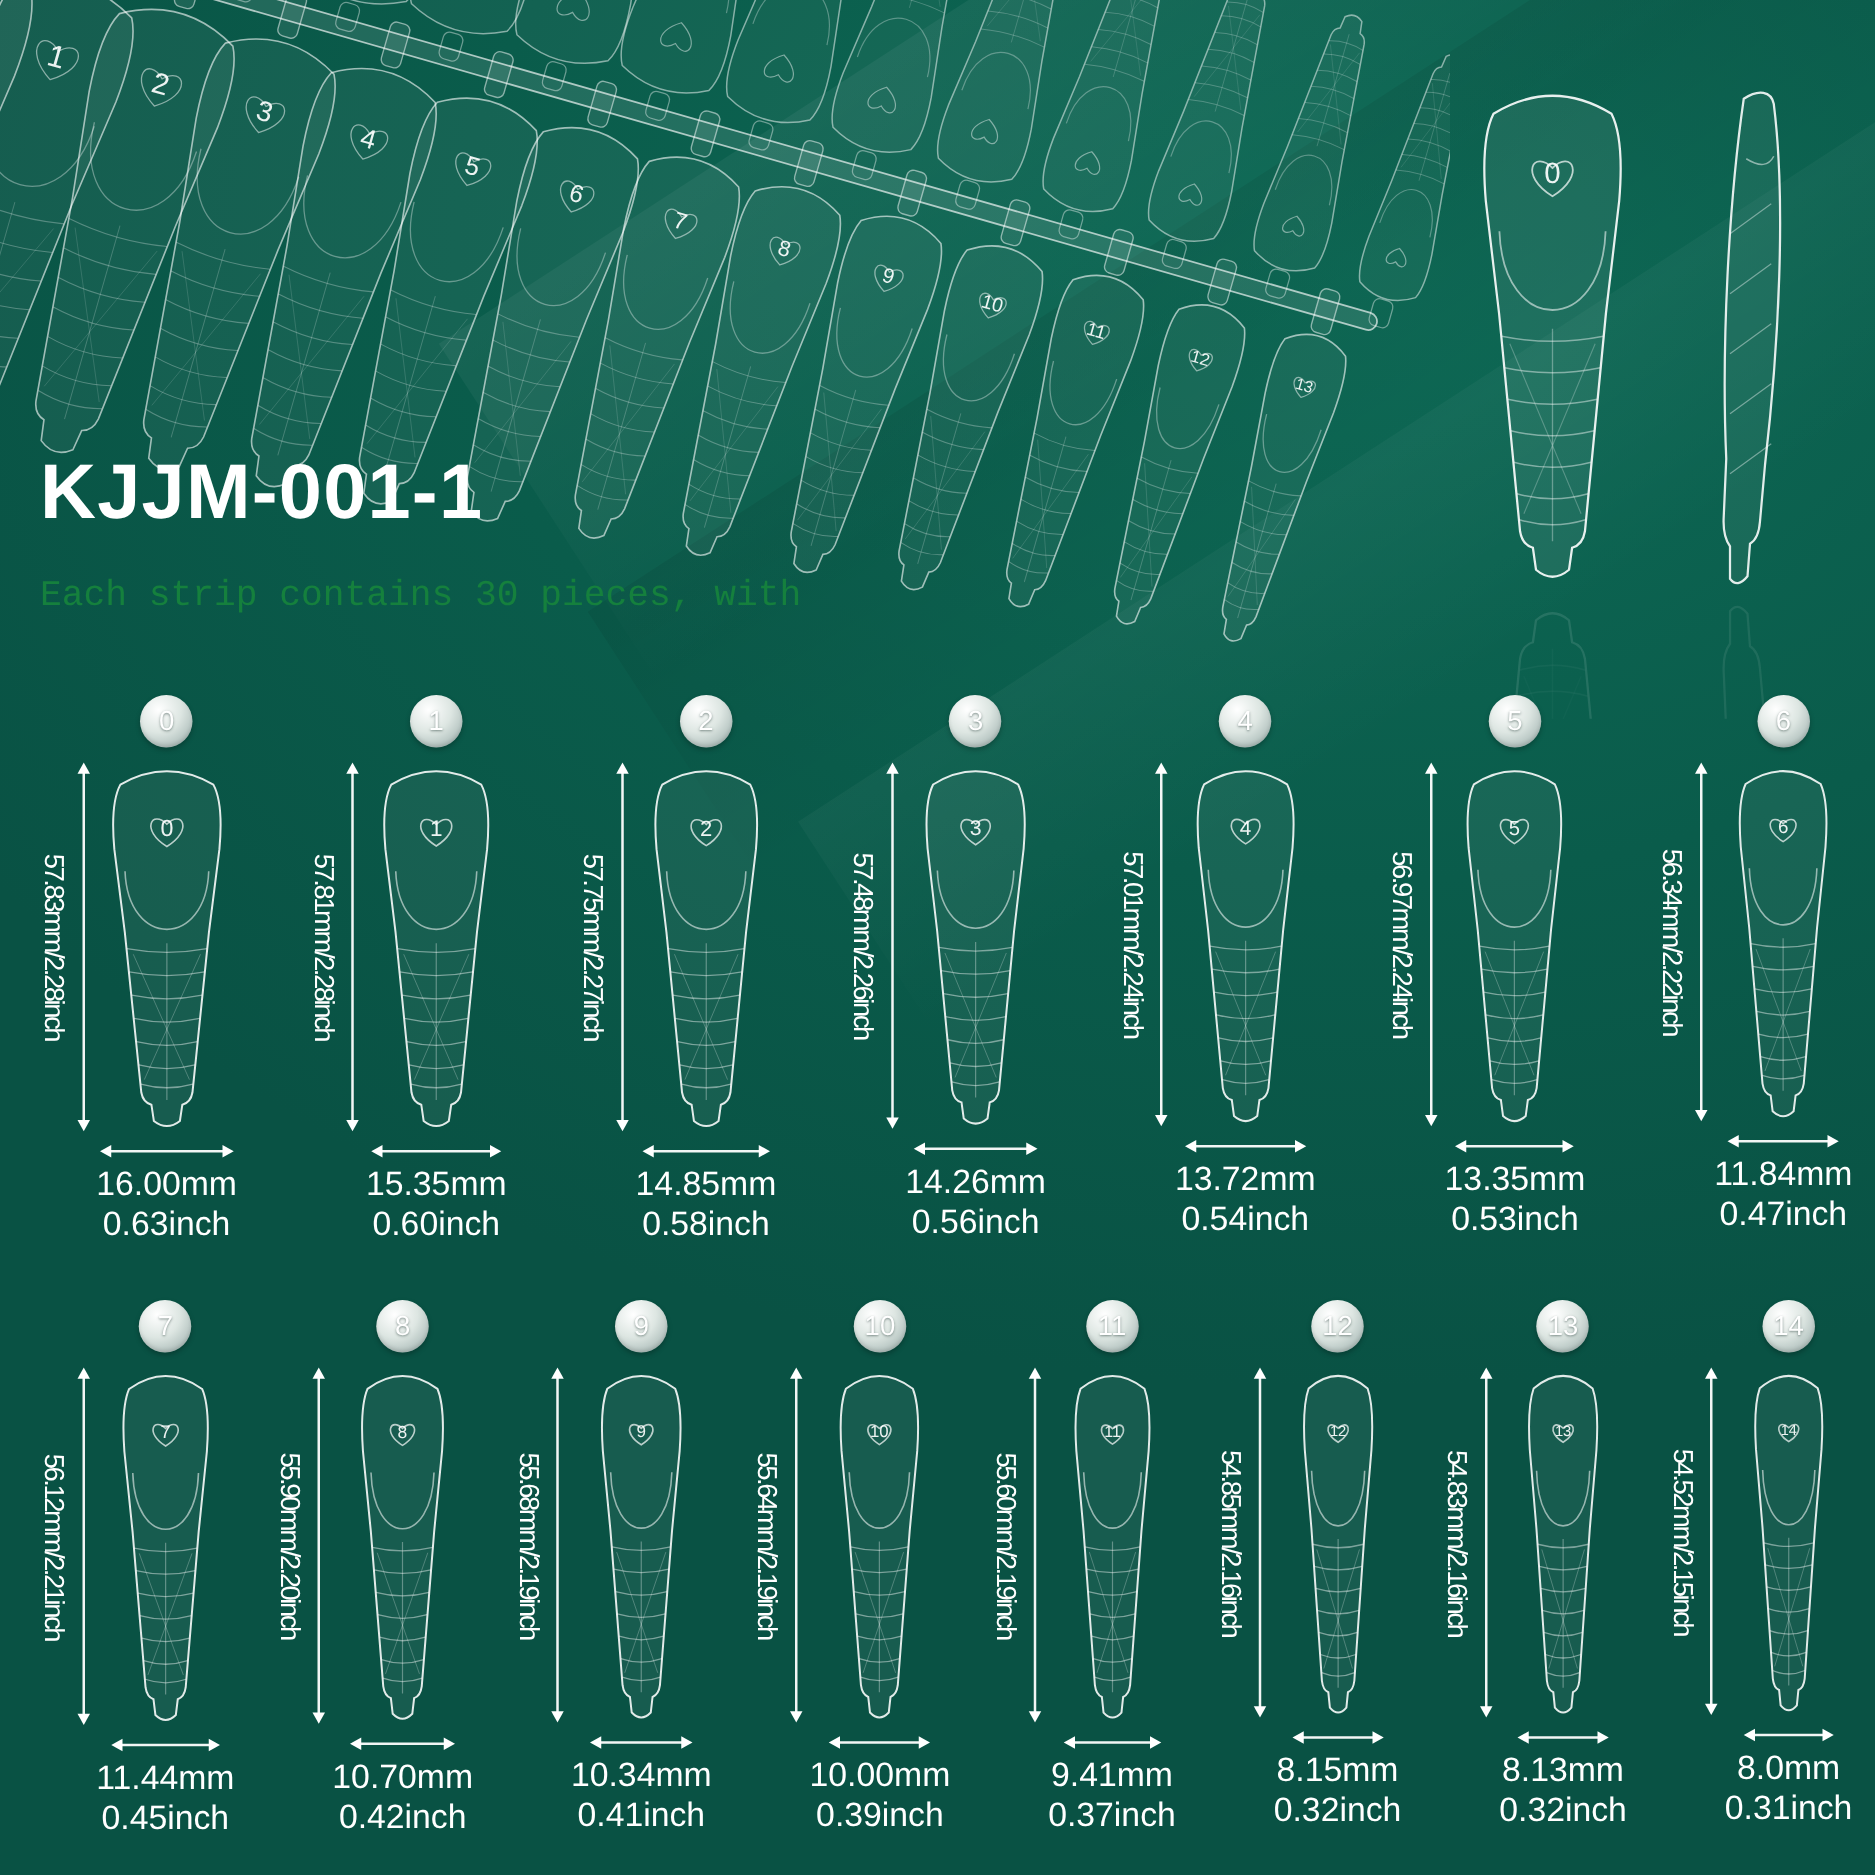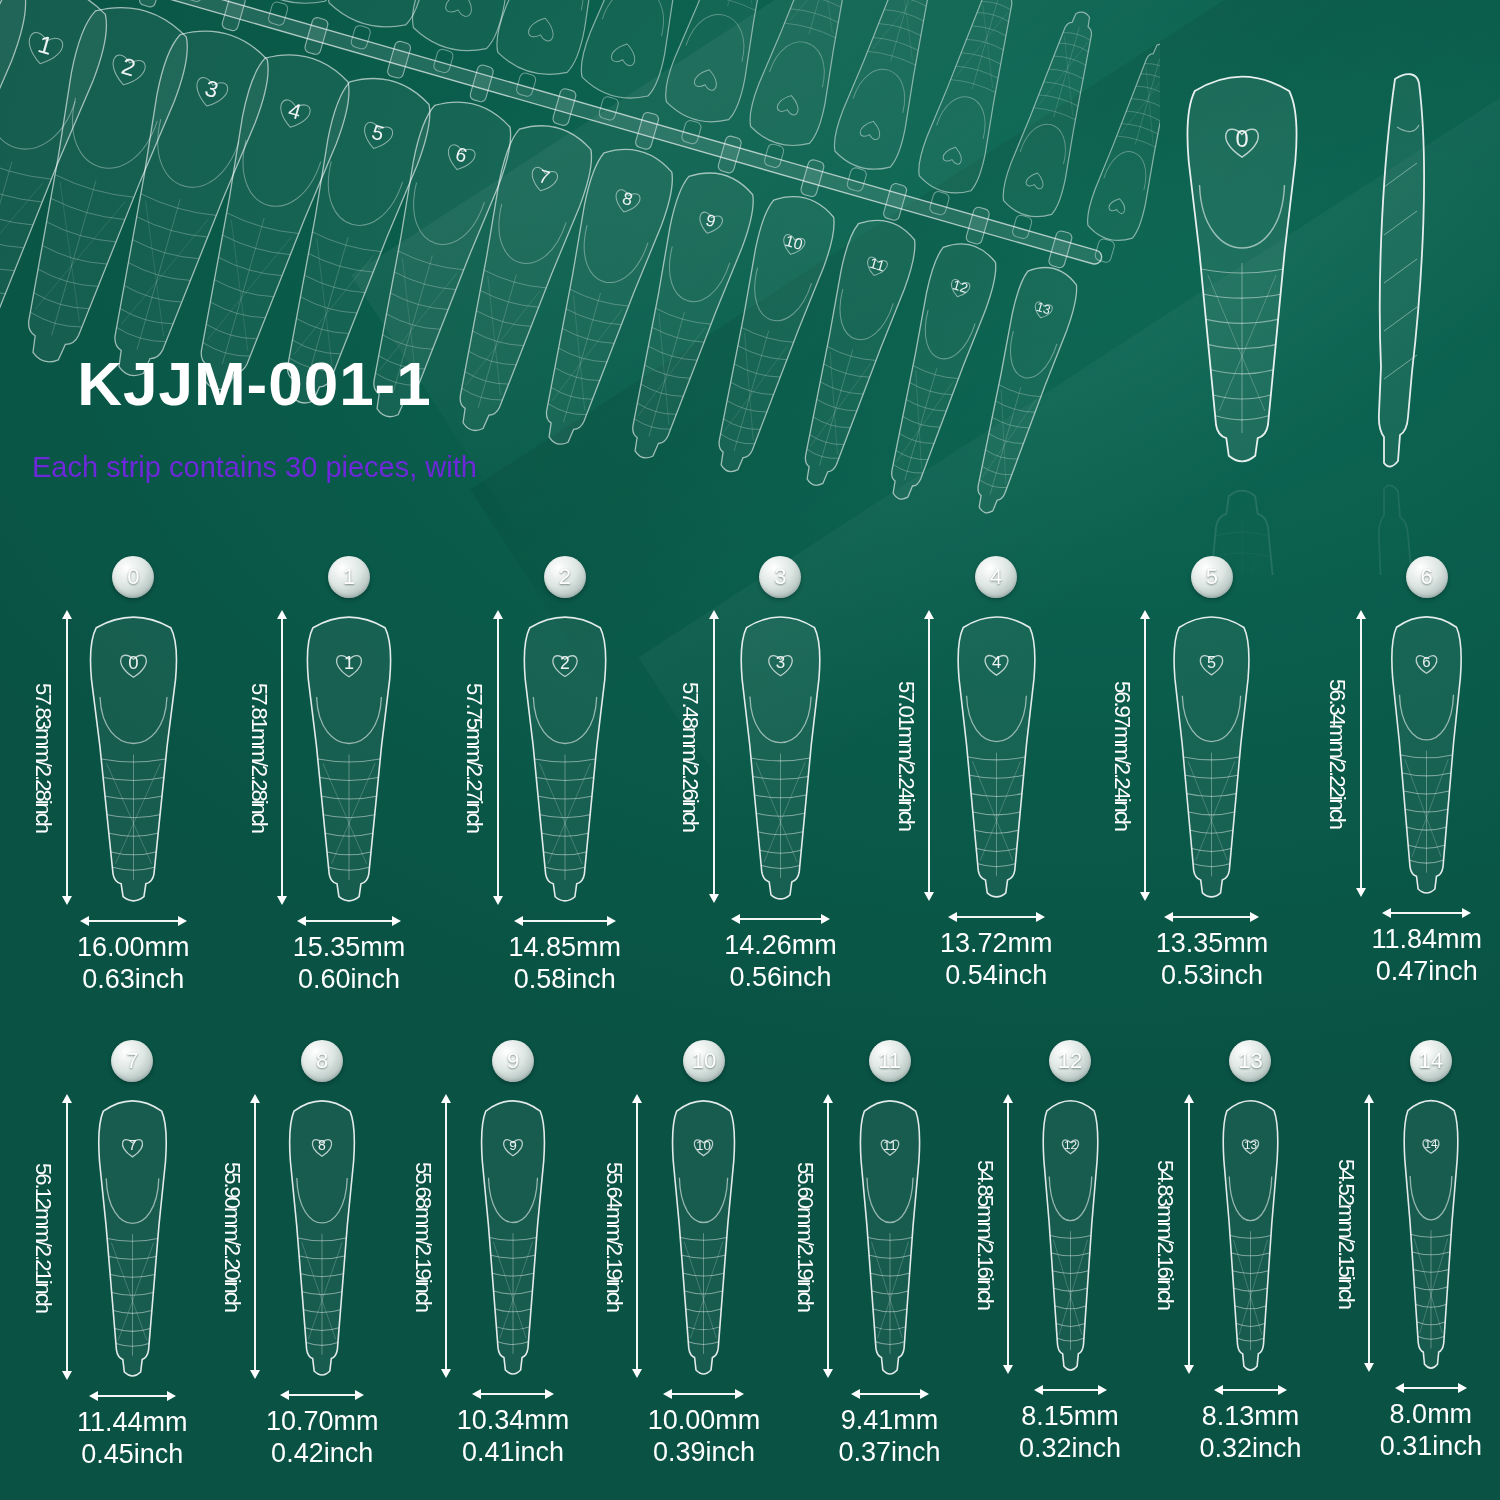--- a/index.html
+++ b/index.html
@@ -12,23 +12,23 @@
   #streak1{top:-160px;right:-320px;width:1500px;height:330px;transform:rotate(-33deg);
     background:linear-gradient(rgba(255,255,255,0.05), rgba(255,255,255,0));}
   #streak2{top:60px;right:-420px;width:1500px;height:260px;transform:rotate(-33deg);
     background:linear-gradient(rgba(0,0,0,0.07), rgba(0,0,0,0));}
   #streak3{top:260px;right:-480px;width:1400px;height:200px;transform:rotate(-33deg);
     background:linear-gradient(rgba(255,255,255,0.035), rgba(255,255,255,0));}
 
   #strip-svg{position:absolute;left:0;top:0;pointer-events:none;}
   #hero-svg{position:absolute;left:1145px;top:55px;pointer-events:none;}
 
-  .title-block{position:absolute;left:32px;top:348px;text-align:center;}
+  .title-block{position:absolute;left:32px;top:358px;}
   .title-block h1{margin:0 0 28px 0;font-size:62px;font-weight:bold;letter-spacing:1px;}
-  .title-block p{margin:0;font-size:29px;line-height:1.38;color:#6d28d9;font-weight:normal;}
+  .title-block p{margin:0;font-size:29px;line-height:1.38;color:#15803d;font-weight:normal;font-family:Liberation Mono, monospace;}
 
   .size-row{position:absolute;left:30px;right:18px;display:flex;justify-content:space-between;align-items:flex-start;}
   #size-row-1{top:556px;}
   #size-row-2{top:1040px;}
 
   .size-item{display:flex;flex-direction:row;align-items:flex-start;}
   .measure-col{display:flex;flex-direction:row;align-items:center;margin-top:54px;}
   .vlabel{writing-mode:vertical-rl;text-orientation:mixed;font-size:22px;letter-spacing:-2px;
     color:#ffffff;white-space:nowrap;margin-right:3px;}
   .varrow{position:relative;width:15px;align-self:stretch;}

